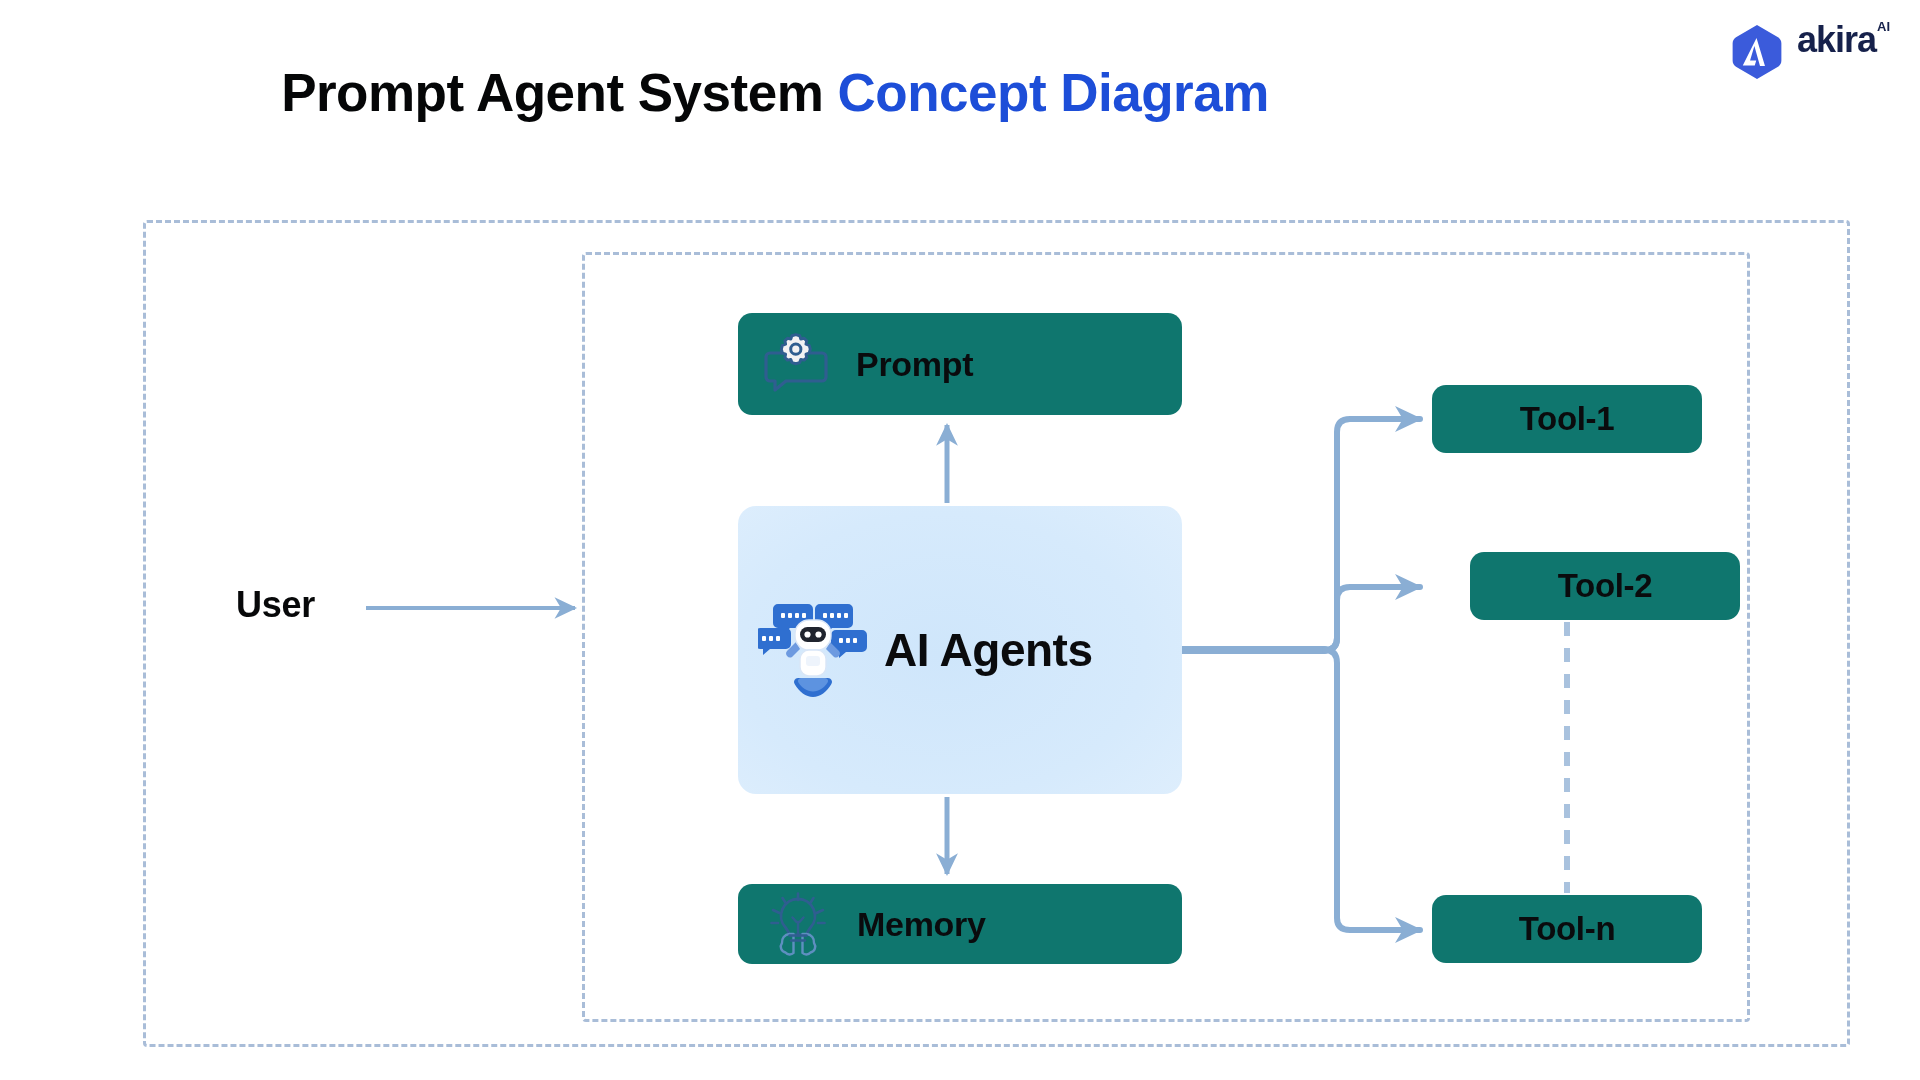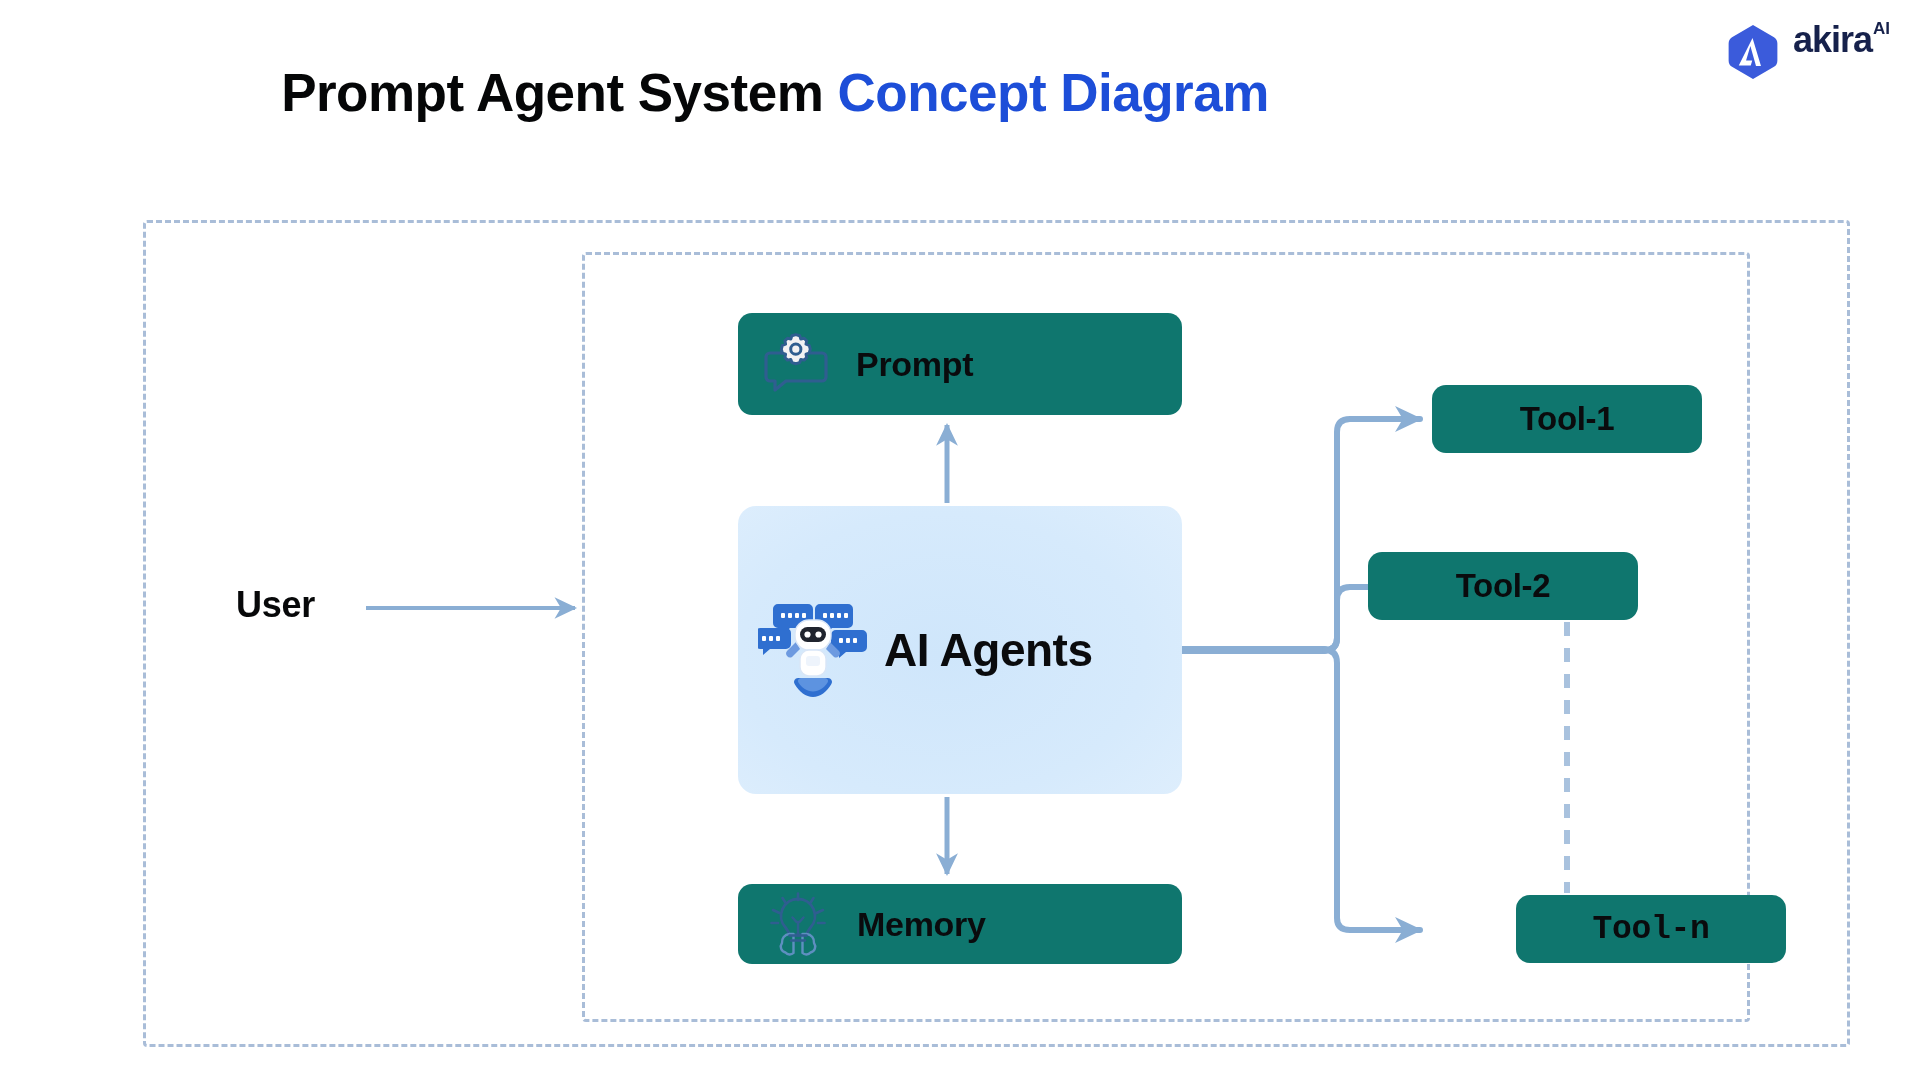--- a/index.html
+++ b/index.html
@@ -44,21 +44,21 @@
     font-size: 36px;
     font-weight: bold;
     color: #16214b;
     letter-spacing: -1px;
     position: relative;
     line-height: 1;
     display: flex;
     align-items: flex-start;
   }
   #brand-logo .sup {
-    font-size: 17px;
+    font-size: 13px;
     font-weight: bold;
     color: #16214b;
     letter-spacing: 0;
     margin-top: -2px;
     margin-left: 1px;
   }
 
   
   .frame {
     position: absolute;
@@ -102,22 +102,22 @@
     padding-left: 20px; gap: 16px;
   }
   #node-agents .node-label { font-size: 46px; letter-spacing: -0.5px; }
 
   .node-tool {
     width: 270px; height: 68px;
     justify-content: center;
   }
   .node-tool .node-label { font-size: 33px; }
   #node-tool-1 { left: 1432px; top: 385px; }
-  #node-tool-2 { left: 1368px; top: 552px; }
-  #node-tool-n { left: 1516px; top: 895px; font-family: Liberation Mono, monospace; }
+  #node-tool-2 { left: 1470px; top: 552px; }
+  #node-tool-n { left: 1432px; top: 895px; }
 
   
   #user-label {
     position: absolute;
     left: 236px; top: 584px;
     font-size: 36px;
     font-weight: bold;
     color: #070809;
     letter-spacing: -0.3px;
   }

